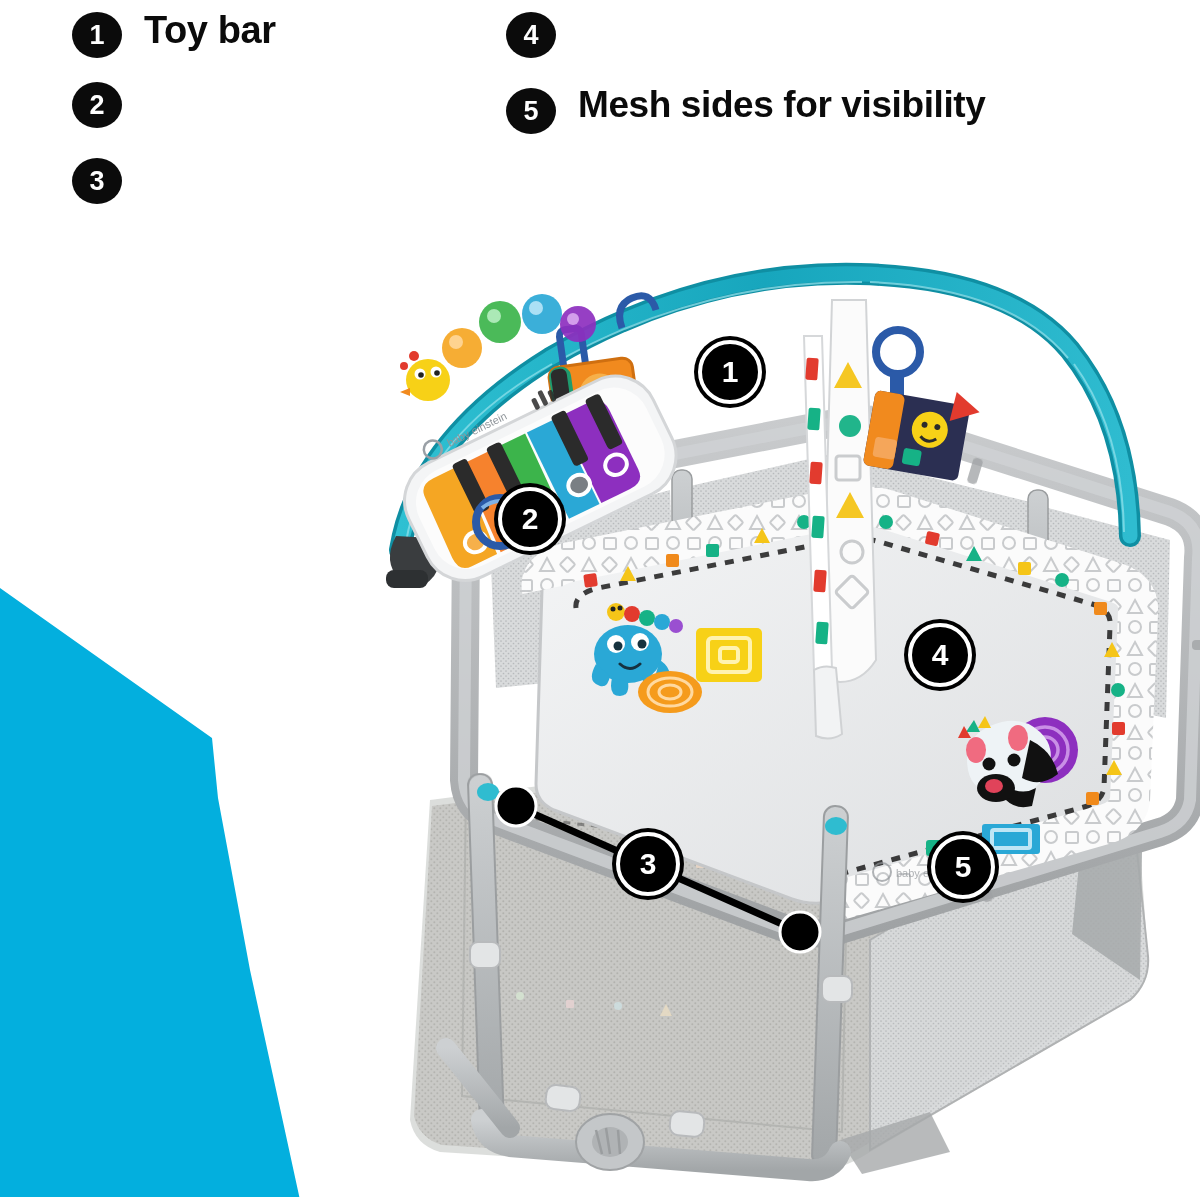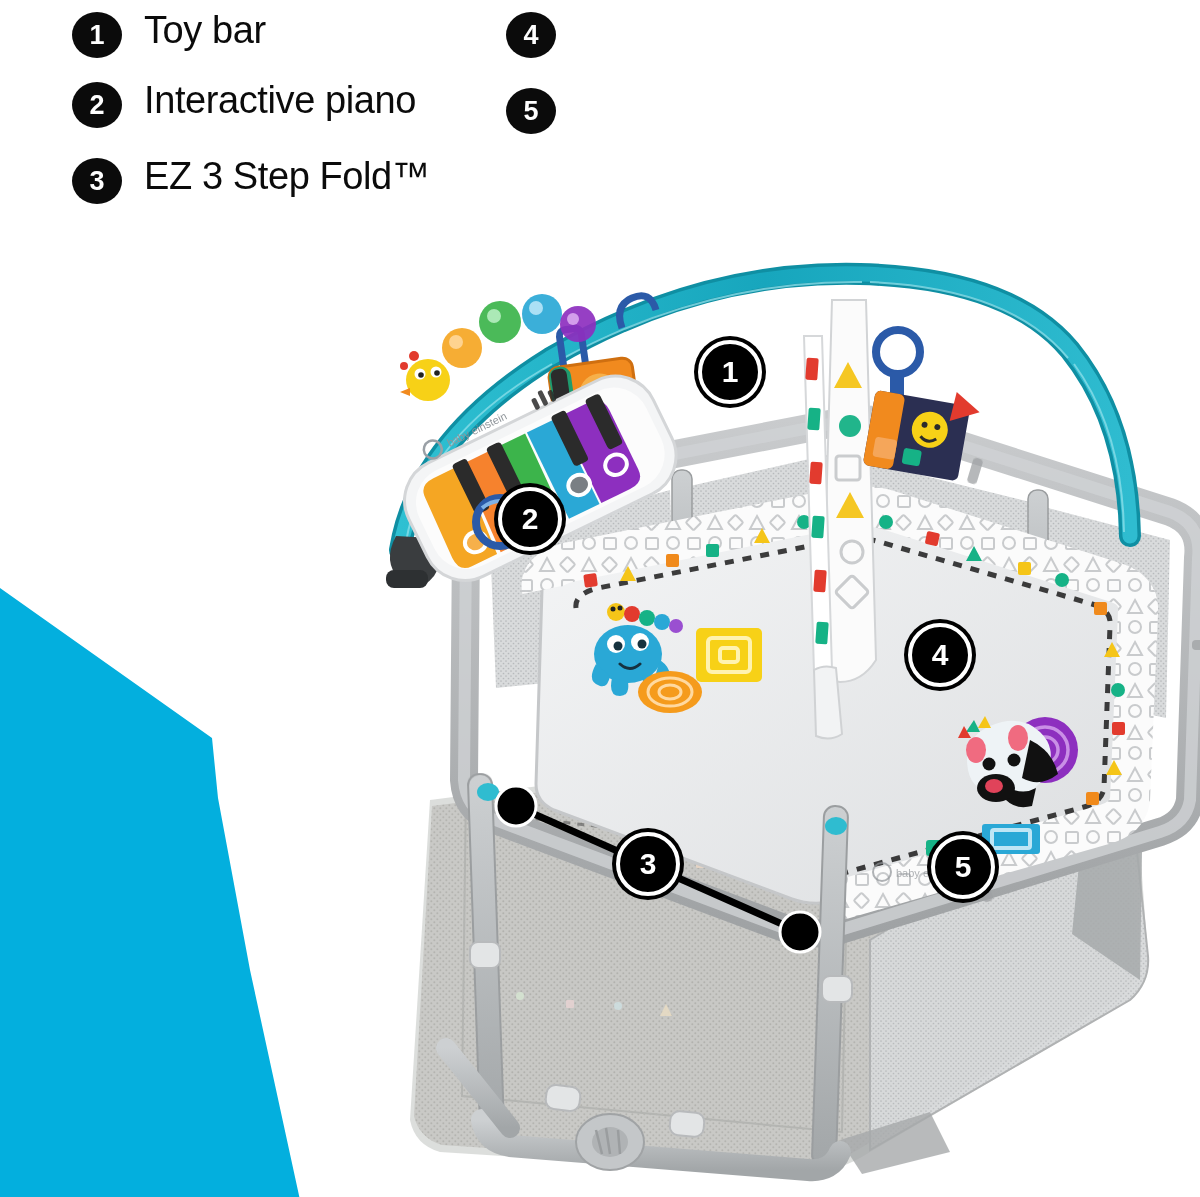--- a/index.html
+++ b/index.html
@@ -39,21 +39,21 @@
     background: #0b0b0b;
     color: #ffffff;
     display: flex; align-items: center; justify-content: center;
     font-size: 27px; font-weight: bold;
     line-height: 1;
     margin-top: 4px;
   }
   .legend-text {
     margin-left: 22px;
     font-size: 38px;
-    font-weight: normal;
+    font-weight: bold;
     line-height: 1.16;
     color: #0b0b0b;
     letter-spacing: -0.4px;
   }
   .legend-col.right .legend-text { font-size: 37px; }
 
   
   .product { position: absolute; left: 370px; top: 240px; width: 830px; height: 957px; }
   .product svg { display: block; }
 
@@ -89,38 +89,37 @@
 
     <div class="legend-col left">
 
       <div class="legend-item">
         <div class="num-badge">1</div>
         <div class="legend-text">Toy bar</div>
       </div>
 
       <div class="legend-item gap2">
         <div class="num-badge">2</div>
-        <div class="legend-text">Interactive piano</div>
       </div>
 
       <div class="legend-item">
         <div class="num-badge">3</div>
-        <div class="legend-text">EZ 3 Step Fold™</div>
       </div>
 
     </div>
 
     <div class="legend-col right">
 
       <div class="legend-item gap2">
         <div class="num-badge">4</div>
       </div>
 
       <div class="legend-item">
         <div class="num-badge">5</div>
+        <div class="legend-text">Mesh sides for visibility</div>
       </div>
 
     </div>
   </div>
 
   <div class="product">
     <svg viewBox="0 0 830 957" width="830" height="957" aria-hidden="true">
       <defs>
         <linearGradient id="gFrame" x1="0" y1="0" x2="0" y2="1">
           <stop offset="0" stop-color="#cdd0d2"></stop>

